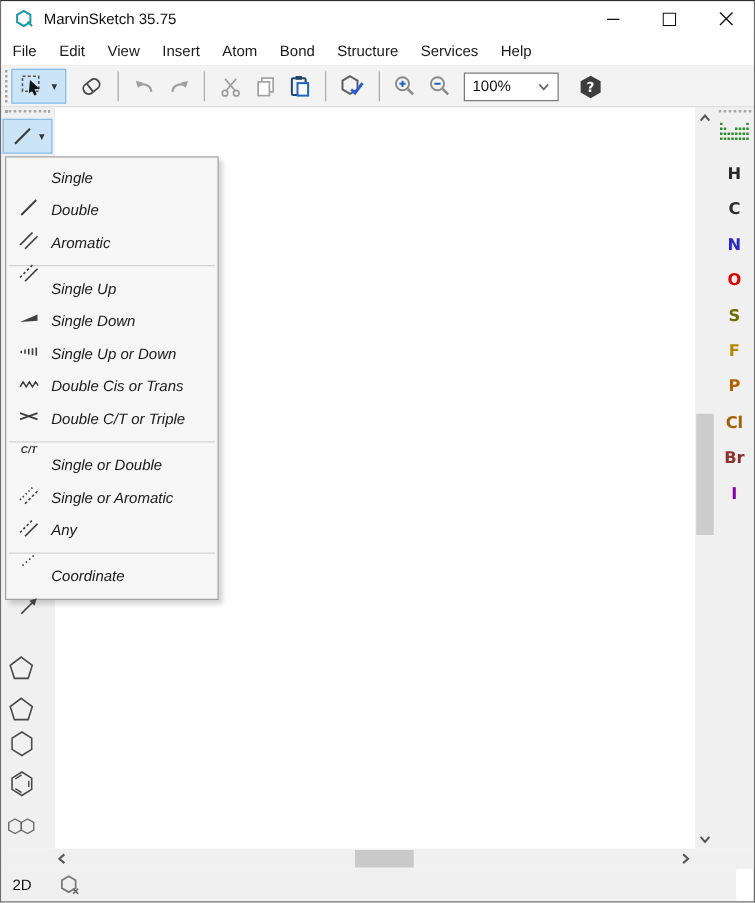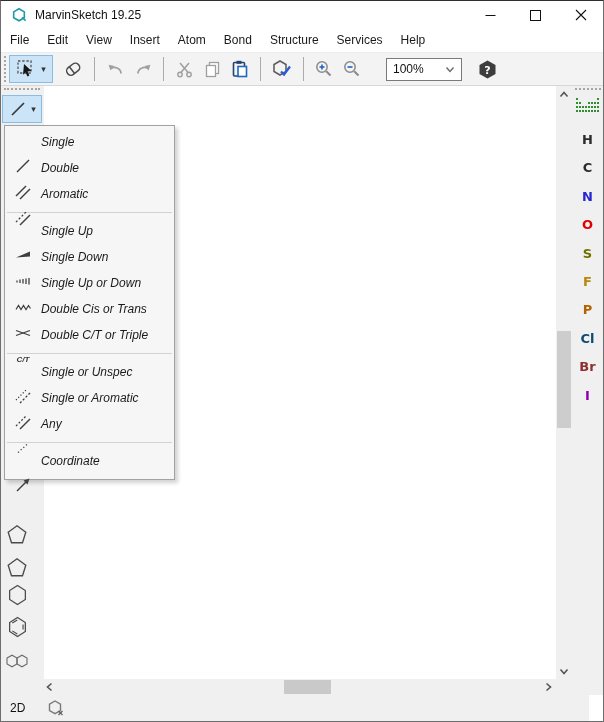--- a/index.html
+++ b/index.html
@@ -11,32 +11,32 @@
   
   .titlebar { position:absolute; left:0; top:0; width:602px; height:28px; background:#fff;
               display:flex; align-items:center; }
   .app-icon { margin-left:10px; width:16px; height:16px; }
   .title-text { margin-left:8px; font-size:12px; color:#111; }
   .win-controls { margin-left:auto; display:flex; height:28px; }
   .win-btn { width:45px; height:28px; display:flex; align-items:center; justify-content:center; }
 
   
   .menubar { position:absolute; left:0; top:28px; width:602px; height:24px; background:#fff;
-             display:flex; align-items:flex-start; border-bottom:1px solid #ececec; }
+             display:flex; align-items:center; border-bottom:1px solid #ececec; }
   .menu-item { padding:0 9px; height:22px; line-height:22px; }
 
   
   .toolbar { position:absolute; left:0; top:52px; width:602px; height:33px; background:#f3f3f3;
              border-bottom:1px solid #d7d7d7; display:flex; align-items:center; }
   .grip-v { width:3px; height:26px; border-left:2px dotted #a5a5a5; margin-left:3px; }
   .tbtn { height:28px; display:flex; align-items:center; justify-content:center; border:1px solid transparent; }
   .tbtn.selected { background:#cce4f7; border-color:#88bde6; }
   .tsep { width:1px; height:24px; background:#ababab; margin:0 7px; }
   .combo { width:76px; height:23px; background:#fff; border:1px solid #7a7a7a; display:flex;
-           align-items:center; padding:0 6px; margin-left:21px; }
+           align-items:center; padding:0 6px; margin-left:6px; }
   .combo-value { flex:1; font-size:12px; color:#111; }
   .drop-caret { font-size:9px; color:#333; margin-left:3px; }
 
   
   .main { position:absolute; left:0; top:85px; width:602px; height:593px; }
   .left-panel { position:absolute; left:0; top:0; width:43px; height:593px; background:#f0f0f0; }
   .grip-h { position:absolute; left:3px; top:2px; width:36px; height:3px; border-top:2px dotted #a5a5a5; }
   .bond-btn { position:absolute; left:1px; top:9px; width:40px; height:28px; background:#cce4f7;
               border:1px solid #88bde6; display:flex; align-items:center; justify-content:center; }
   .tmpl-btn { position:absolute; left:2px; width:28px; height:28px; display:flex; align-items:center; justify-content:center; }
@@ -83,21 +83,21 @@
 </head>
 <body>
 
 <div class="window">
 
   <div class="titlebar">
     <svg class="app-icon" viewBox="0 0 18 18">
       <polygon points="9,2 15,5.5 15,12 9,15.5 3,12 3,5.5" fill="none" stroke="#1b9aa5" stroke-width="1.8"></polygon>
       <path d="M12.5 11.5 L16.5 15.5" stroke="#1b9aa5" stroke-width="1.8" fill="none"></path>
     </svg>
-    <span class="title-text">MarvinSketch 19.25</span>
+    <span class="title-text">MarvinSketch 35.75</span>
     <div class="win-controls">
       <div class="win-btn">
         <svg width="11" height="11" viewBox="0 0 11 11">
           <line x1="0.5" y1="5.5" x2="10.5" y2="5.5" stroke="#111" stroke-width="1"></line>
         </svg>
       </div>
       <div class="win-btn">
         <svg width="11" height="11" viewBox="0 0 11 11">
           <rect x="0.5" y="0.5" width="10" height="10" fill="none" stroke="#111" stroke-width="1"></rect>
         </svg>
@@ -315,21 +315,21 @@
         </svg>
       </div>
       <div class="elements">
         <span class="element" style="color: rgb(43, 43, 43);">H</span>
         <span class="element" style="color: rgb(43, 43, 43);">C</span>
         <span class="element" style="color: rgb(39, 39, 204);">N</span>
         <span class="element" style="color: rgb(224, 0, 0);">O</span>
         <span class="element" style="color: rgb(111, 111, 0);">S</span>
         <span class="element" style="color: rgb(184, 134, 11);">F</span>
         <span class="element" style="color: rgb(178, 98, 0);">P</span>
-        <span class="element" style="color: #0c4a6e;">Cl</span>
+        <span class="element" style="color: #a16207;">Cl</span>
         <span class="element" style="color: rgb(140, 47, 47);">Br</span>
         <span class="element" style="color: rgb(138, 0, 176);">I</span>
       </div>
     </div>
   </div>
 
   <div class="hscroll">
     <div class="arrow-left">
       <svg width="7" height="10" viewBox="0 0 7 10">
         <polyline points="5.5,1.5 1.5,5 5.5,8.5" fill="none" stroke="#555" stroke-width="1.6"></polyline>
@@ -435,21 +435,21 @@
 
     <div class="bm-sep"></div>
 
     <div class="bm-item">
       <span class="bm-icon">
         <svg width="18" height="18" viewBox="0 0 18 18">
           <line x1="2" y1="13" x2="12" y2="3" stroke="#3f3f3f" stroke-width="1.3" stroke-dasharray="1.2,2"></line>
           <line x1="6" y1="16" x2="16" y2="6" stroke="#3f3f3f" stroke-width="1.3" stroke-dasharray="2.2,1.8"></line>
         </svg>
       </span>
-      <span class="bm-label">Single or Unspec</span>
+      <span class="bm-label">Single or Double</span>
     </div>
 
     <div class="bm-item">
       <span class="bm-icon">
         <svg width="18" height="18" viewBox="0 0 18 18">
           <line x1="2" y1="13" x2="12" y2="3" stroke="#3f3f3f" stroke-width="1.3" stroke-dasharray="2,1.8"></line>
           <line x1="6" y1="16" x2="16" y2="6" stroke="#3f3f3f" stroke-width="1.4"></line>
         </svg>
       </span>
       <span class="bm-label">Single or Aromatic</span>

